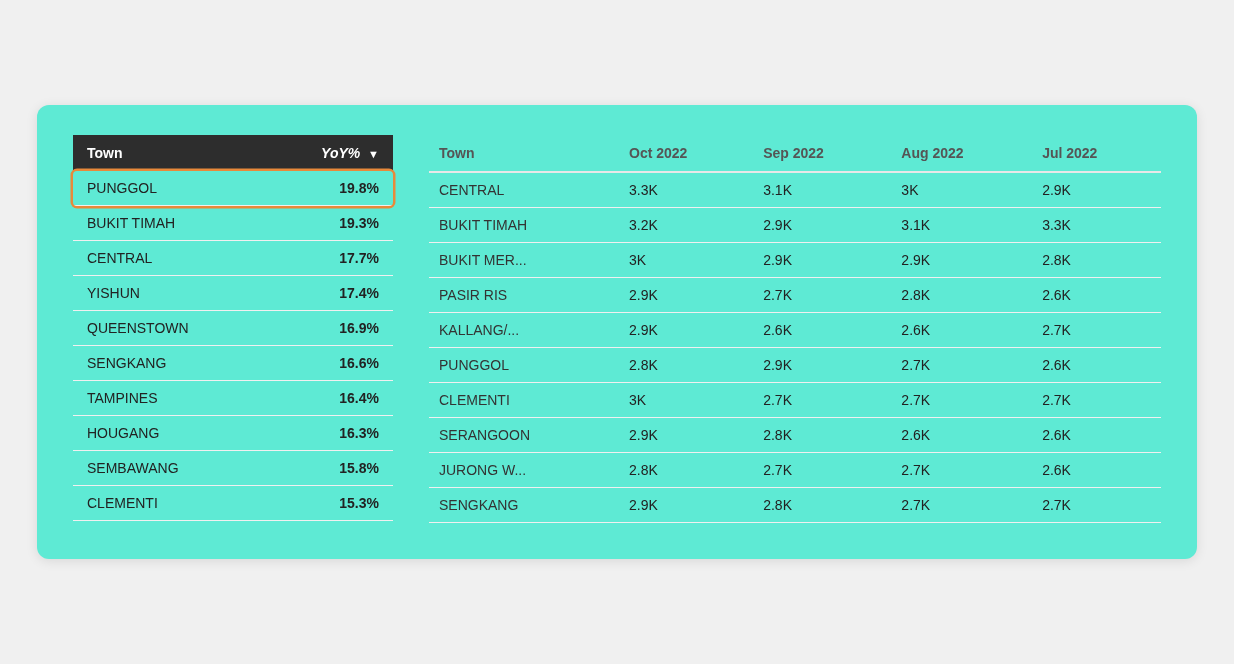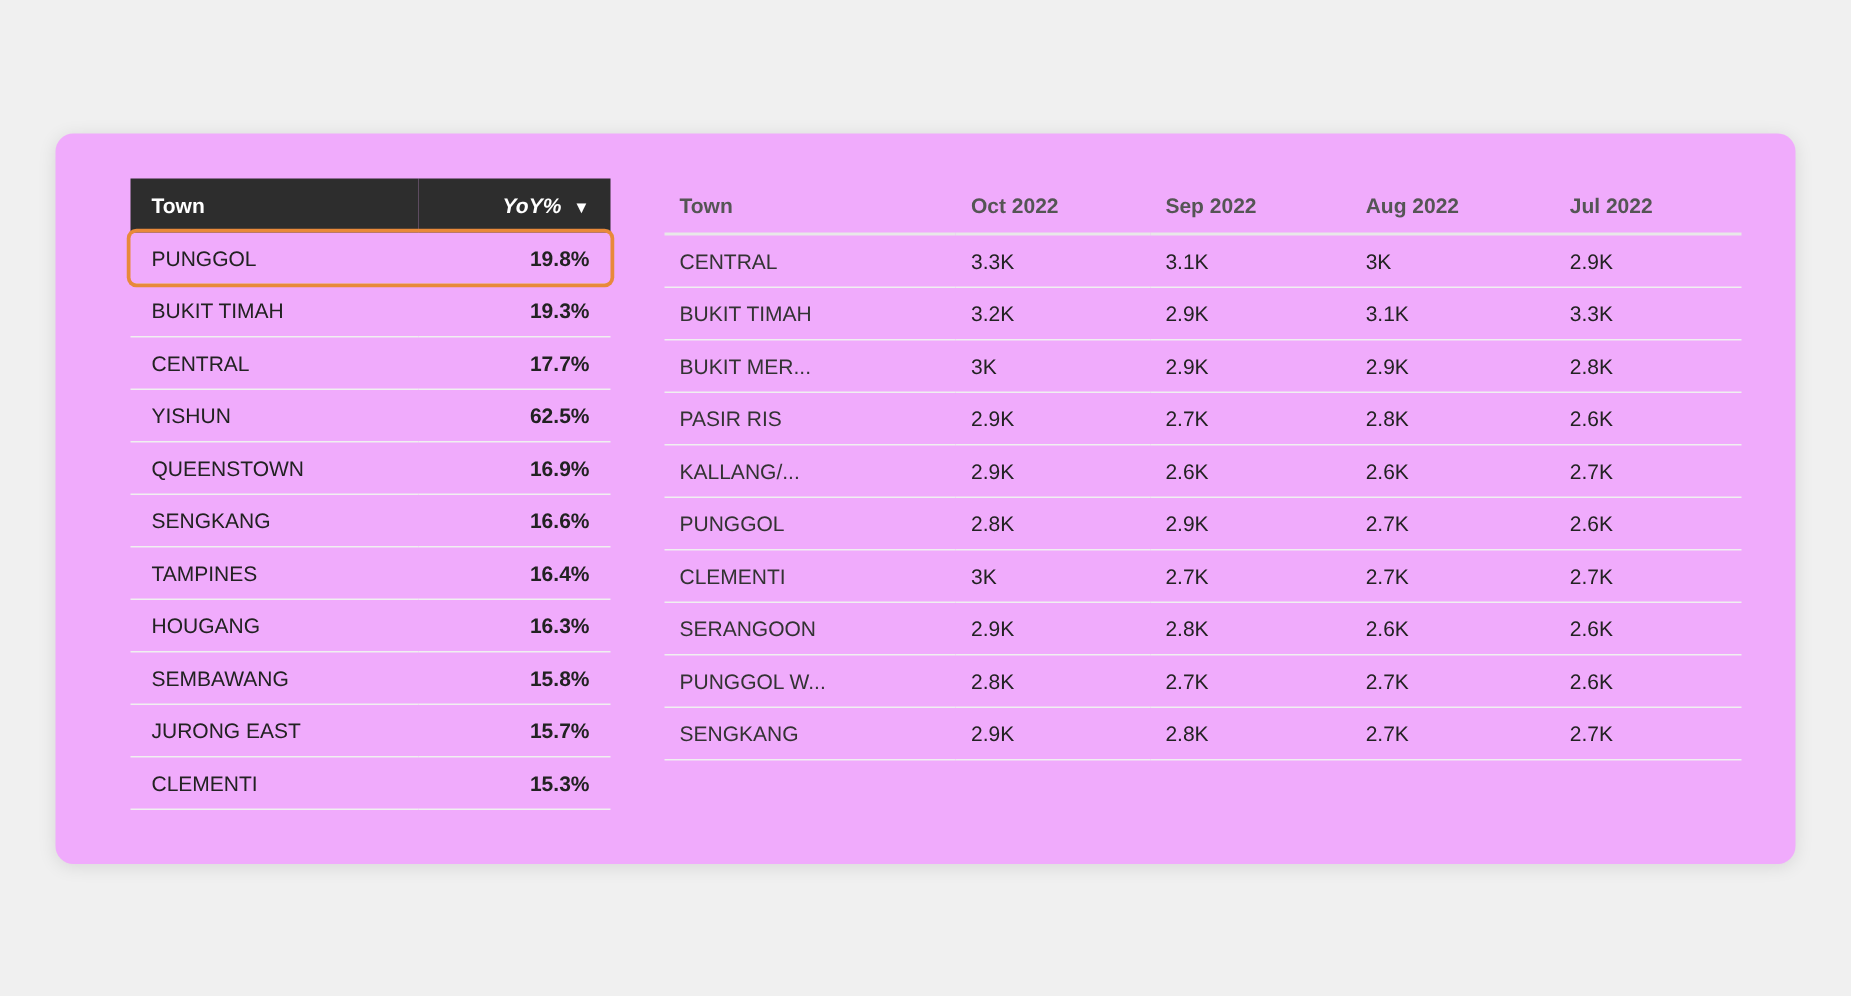--- a/index.html
+++ b/index.html
@@ -8,24 +8,24 @@
       background: #f0f0f0;
       font-family: -apple-system, BlinkMacSystemFont, 'Segoe UI', Arial, sans-serif;
       display: flex;
       align-items: center;
       justify-content: center;
       min-height: 100vh;
       padding: 20px;
     }
 
     .card {
-      background: #f0abfc;
+      background: #5eead4;
       border-radius: 12px;
       box-shadow: 0 2px 12px rgba(0,0,0,0.10);
-      padding: 30px 36px 36px 50px;
+      padding: 30px 36px 36px 36px;
       display: flex;
       gap: 36px;
       width: 1160px;
       max-width: 100%;
     }
 
     
     .left-table-wrap {
       flex: 0 0 320px;
     }
@@ -156,45 +156,41 @@
           <tr>
             <td>BUKIT TIMAH</td>
             <td>19.3%</td>
           </tr>
           <tr>
             <td>CENTRAL</td>
             <td>17.7%</td>
           </tr>
           <tr>
             <td>YISHUN</td>
-            <td>62.5%</td>
+            <td>17.4%</td>
           </tr>
           <tr>
             <td>QUEENSTOWN</td>
             <td>16.9%</td>
           </tr>
           <tr>
             <td>SENGKANG</td>
             <td>16.6%</td>
           </tr>
           <tr>
             <td>TAMPINES</td>
             <td>16.4%</td>
           </tr>
           <tr>
             <td>HOUGANG</td>
             <td>16.3%</td>
           </tr>
           <tr>
             <td>SEMBAWANG</td>
             <td>15.8%</td>
-          </tr>
-          <tr>
-            <td>JURONG EAST</td>
-            <td>15.7%</td>
           </tr>
           <tr>
             <td>CLEMENTI</td>
             <td>15.3%</td>
           </tr>
         </tbody>
     </table>
   </div>
 
   <div class="right-table-wrap">
@@ -269,21 +265,21 @@
             <td>2.7K</td>
           </tr>
           <tr>
             <td>SERANGOON</td>
             <td>2.9K</td>
             <td>2.8K</td>
             <td>2.6K</td>
             <td>2.6K</td>
           </tr>
           <tr>
-            <td>PUNGGOL W...</td>
+            <td>JURONG W...</td>
             <td>2.8K</td>
             <td>2.7K</td>
             <td>2.7K</td>
             <td>2.6K</td>
           </tr>
           <tr>
             <td>SENGKANG</td>
             <td>2.9K</td>
             <td>2.8K</td>
             <td>2.7K</td>

